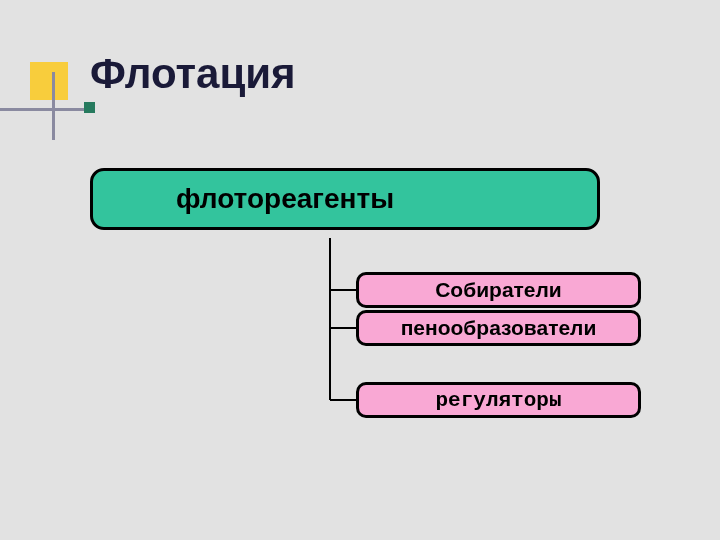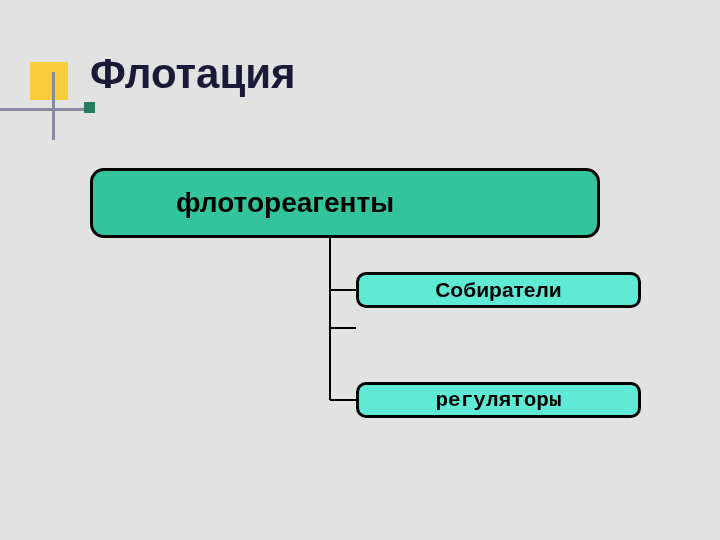--- a/index.html
+++ b/index.html
@@ -76,29 +76,29 @@
     color: #000;
     box-sizing: border-box;
     display: flex;
     align-items: center;
     justify-content: center;
   }
   .root {
     left: 90px;
     top: 168px;
     width: 510px;
-    height: 70px;
+    height: 62px;
     background: #33c49d;
     font-size: 28px;
   }
   .child {
     left: 356px;
     width: 285px;
     height: 36px;
-    background: #5eead4;
+    background: #f9a8d4;
     font-size: 21px;
     border-radius: 10px;
   }
   .c1 { top: 272px; }
   .c2 { top: 310px; }
   .c3 { top: 382px; font-family: Liberation Mono, monospace; }
 
   .root .label { position: relative; left: -60px; }
 
   
@@ -132,17 +132,20 @@
     <line x1="330" y1="400" x2="356" y2="400" stroke="#000" stroke-width="2"></line>
   </svg>
 
   <div class="box root">
     <span class="label">флотореагенты</span>
   </div>
 
   <div class="box child c1">
     <span>Собиратели</span>
   </div>
+  <div class="box child c2">
+    <span>пенообразователи</span>
+  </div>
   <div class="box child c3">
     <span>регуляторы</span>
   </div>
 
 </div>
 
 </body></html>

